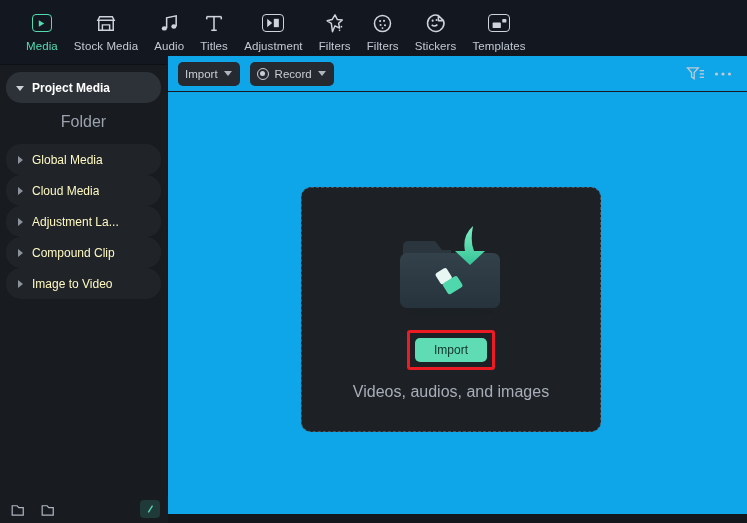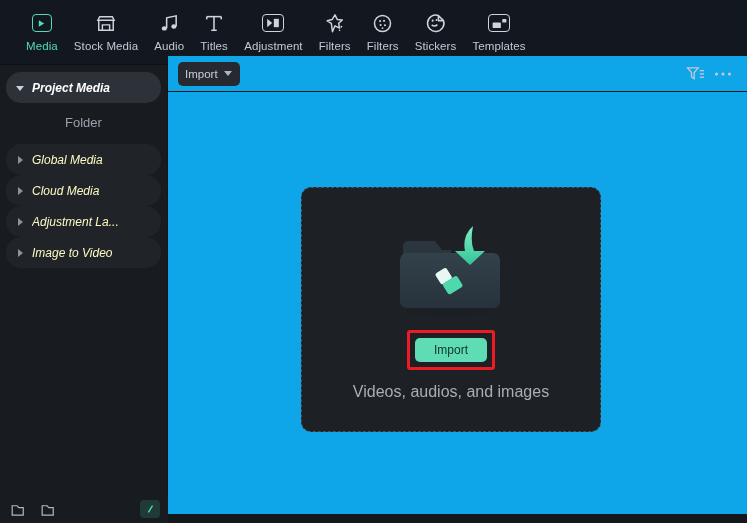--- a/index.html
+++ b/index.html
@@ -78,21 +78,20 @@
   .side-item {
     position: relative;
     margin: 0 6px 0 6px;
     height: 31px;
     border-radius: 15px;
     display: flex;
     align-items: center;
     padding-left: 8px;
     cursor: pointer;
     background: #202429;
-    font-style: italic;
   }
   .side-item.selected {
     background: #2d3238;
   }
   .side-item .arrow {
     width: 12px; height: 12px;
     display:flex; align-items:center; justify-content:center;
     margin-right: 6px;
     flex: 0 0 12px;
   }
@@ -103,21 +102,21 @@
     white-space: nowrap;
     overflow: hidden;
     text-overflow: ellipsis;
   }
   .side-item.selected .side-label { color: #ffffff; font-weight: 600; }
   .folder-head {
     height: 28px;
     display: flex;
     align-items: center;
     justify-content: center;
-    font-size: 13px;
+    font-size: 16px;
     color: #9aa2ad;
     margin-bottom: 8px;
     margin-top: 5px;
   }
 
   .side-bottom {
     position: absolute;
     left: 0; bottom: 0;
     width: 168px; height: 28px;
     display: flex;
@@ -392,20 +391,28 @@
 
     <div class="side-item">
       <span class="arrow">
         <svg width="6" height="8" viewBox="0 0 6 8">
             <polygon points="1,0 6,4 1,8" fill="#8b929c"></polygon>
           </svg>
       </span>
       <span class="side-label">Adjustment La...</span>
     </div>
 
+    <div class="side-item">
+      <span class="arrow">
+        <svg width="6" height="8" viewBox="0 0 6 8">
+            <polygon points="1,0 6,4 1,8" fill="#8b929c"></polygon>
+          </svg>
+      </span>
+      <span class="side-label">Compound Clip</span>
+    </div>
 
     <div class="side-item">
       <span class="arrow">
         <svg width="6" height="8" viewBox="0 0 6 8">
             <polygon points="1,0 6,4 1,8" fill="#8b929c"></polygon>
           </svg>
       </span>
       <span class="side-label">Image to Video</span>
     </div>
 
@@ -436,20 +443,31 @@
 
       <div class="pill">
         <span class="pill-label">Import</span>
         <span class="chev">
           <svg width="8" height="5" viewBox="0 0 8 5">
               <polygon points="0,0 8,0 4,5" fill="#b0b6bf"></polygon>
             </svg>
         </span>
       </div>
 
+      <div class="pill">
+        <span class="rec-dot">
+            <i></i>
+          </span>
+        <span class="pill-label">Record</span>
+        <span class="chev">
+          <svg width="8" height="5" viewBox="0 0 8 5">
+              <polygon points="0,0 8,0 4,5" fill="#b0b6bf"></polygon>
+            </svg>
+        </span>
+      </div>
 
       <span class="tb-spacer"></span>
 
       <span class="tb-ico">
         <svg width="19" height="17" viewBox="0 0 20 18" fill="none" stroke="currentColor" stroke-width="1.4">
           <path d="M1.5 3 H13 L8.6 8 V14.5 L5.8 12.6 V8 Z"></path>
           <path d="M14.5 6 H19"></path>
             <path d="M14.5 9.5 H19"></path>
             <path d="M14.5 13 H19"></path>
         </svg>

